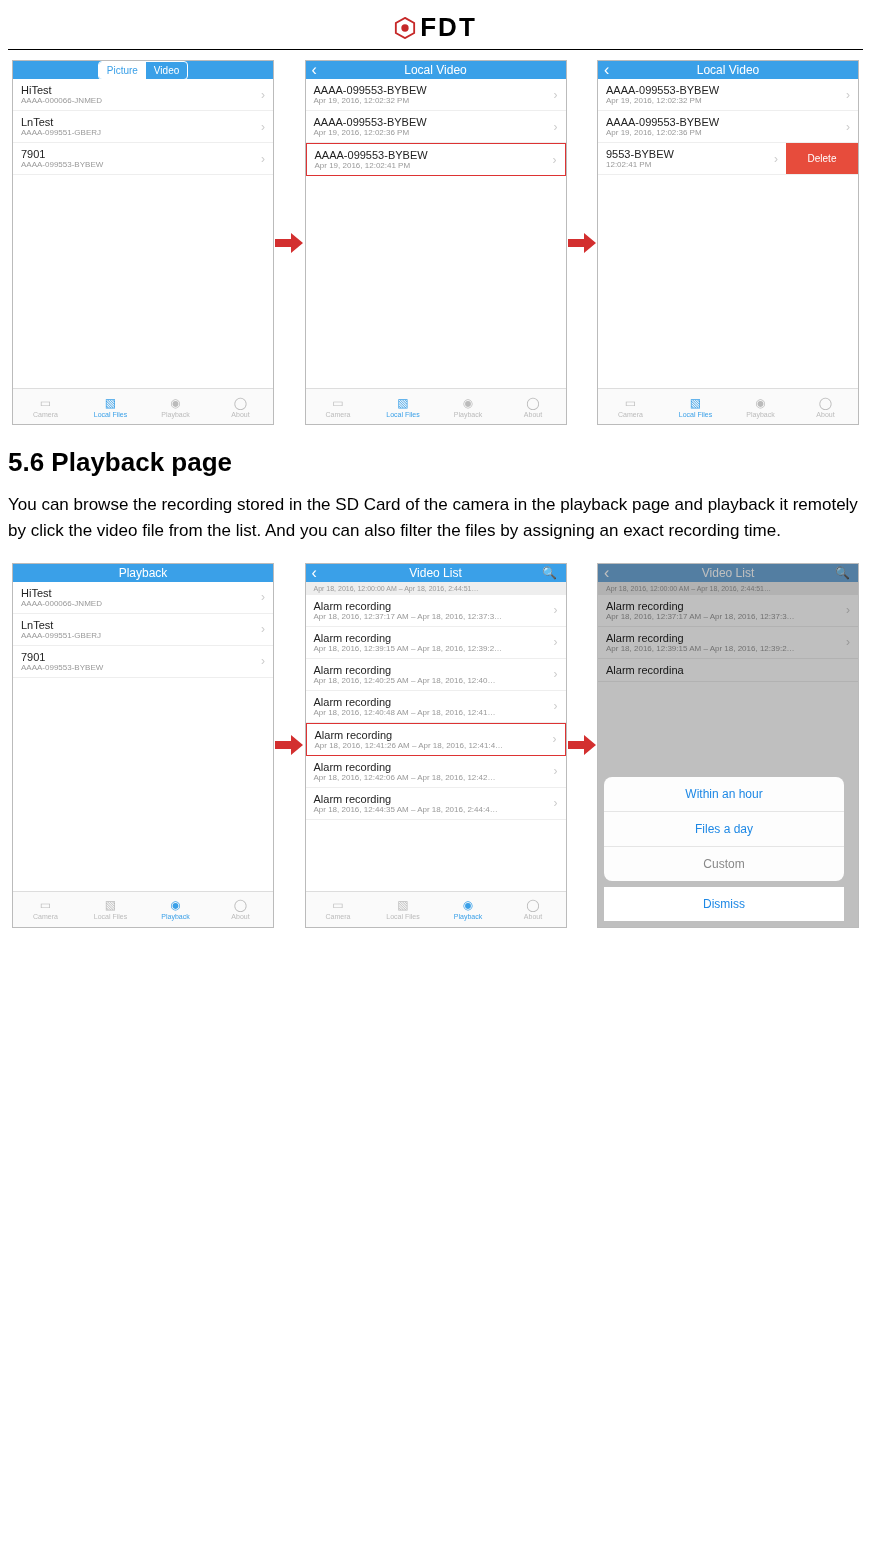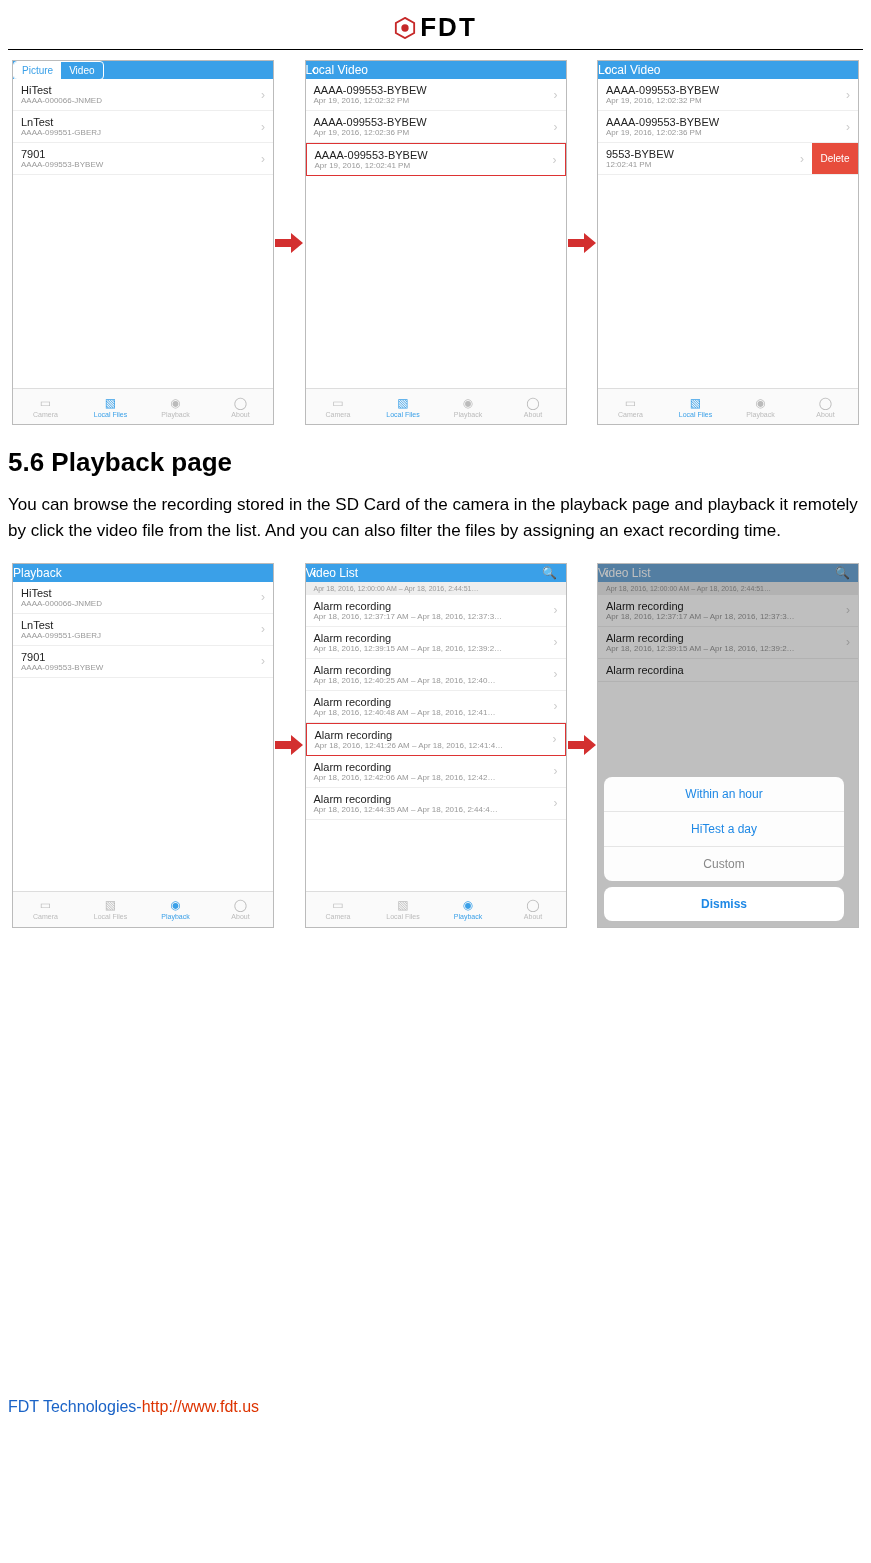--- a/index.html
+++ b/index.html
@@ -49,20 +49,21 @@
     color: #444;
     position: relative;
     overflow: hidden;
   }
   .phone-header {
     background: #3aa0e8;
     color: #fff;
     height: 18px;
     display: flex;
     align-items: center;
+    justify-content: center;
     position: relative;
     font-size: 12px;
   }
   .phone-header .back {
     position: absolute;
     left: 6px;
     font-size: 16px;
   }
   .phone-header .search {
     position: absolute;
@@ -98,21 +99,21 @@
     background: #fff;
   }
   .list-item .text { flex: 1; }
   .list-item .title { font-size: 11px; color: #222; }
   .list-item .sub { font-size: 8px; color: #999; }
   .list-item .chev { color: #ccc; font-size: 12px; }
   .list-item.boxed { border: 1px solid #d33; }
   .delete-btn {
     background: #e74c3c;
     color: #fff;
-    width: 46px;
+    width: 72px;
     display: flex;
     align-items: center;
     justify-content: center;
     font-size: 10px;
   }
   .swipe-row { display: flex; border-bottom: 1px solid #eee; }
   .swipe-row .list-item { border: none; flex: 1; }
   .tabbar {
     height: 36px;
     border-top: 1px solid #ddd;
@@ -161,25 +162,25 @@
     text-align: center;
     color: #1e88e5;
     font-size: 12px;
     border-bottom: 1px solid #e5e5e5;
   }
   .sheet-item:last-child { border-bottom: none; }
   .sheet-item.boxed { outline: 1px solid #d33; outline-offset: -4px; }
   .sheet-item.muted { color: #888; }
   .sheet-dismiss {
     background: #fff;
-    border-radius: 8px;
+    border-radius: 0;
     padding: 10px 0;
     text-align: center;
     color: #1e88e5;
-    font-weight: bold;
+    font-weight: normal;
     font-size: 12px;
   }
   .dim-overlay {
     position: absolute;
     inset: 0;
     background: rgba(0,0,0,0.25);
   }
 
   h2.section-title {
     font-size: 26px;
@@ -550,25 +551,22 @@
         <div class="list-item">
             <div class="text">
               <div class="title">Alarm recordina</div>
             </div>
           </div>
       </div>
       <div class="dim-overlay"></div>
       <div class="action-sheet">
         <div class="sheet-group">
           <div class="sheet-item">Within an hour</div>
-          <div class="sheet-item">HiTest a day</div>
+          <div class="sheet-item">Files a day</div>
           <div class="sheet-item muted">Custom</div>
         </div>
         <div class="sheet-dismiss">Dismiss</div>
       </div>
     </div>
   </div>
 
-  <div class="footer">
-    <span class="company">FDT Technologies-</span><span class="url">http://www.fdt.us</span>
-  </div>
 
 </div>
 
 </body></html>

